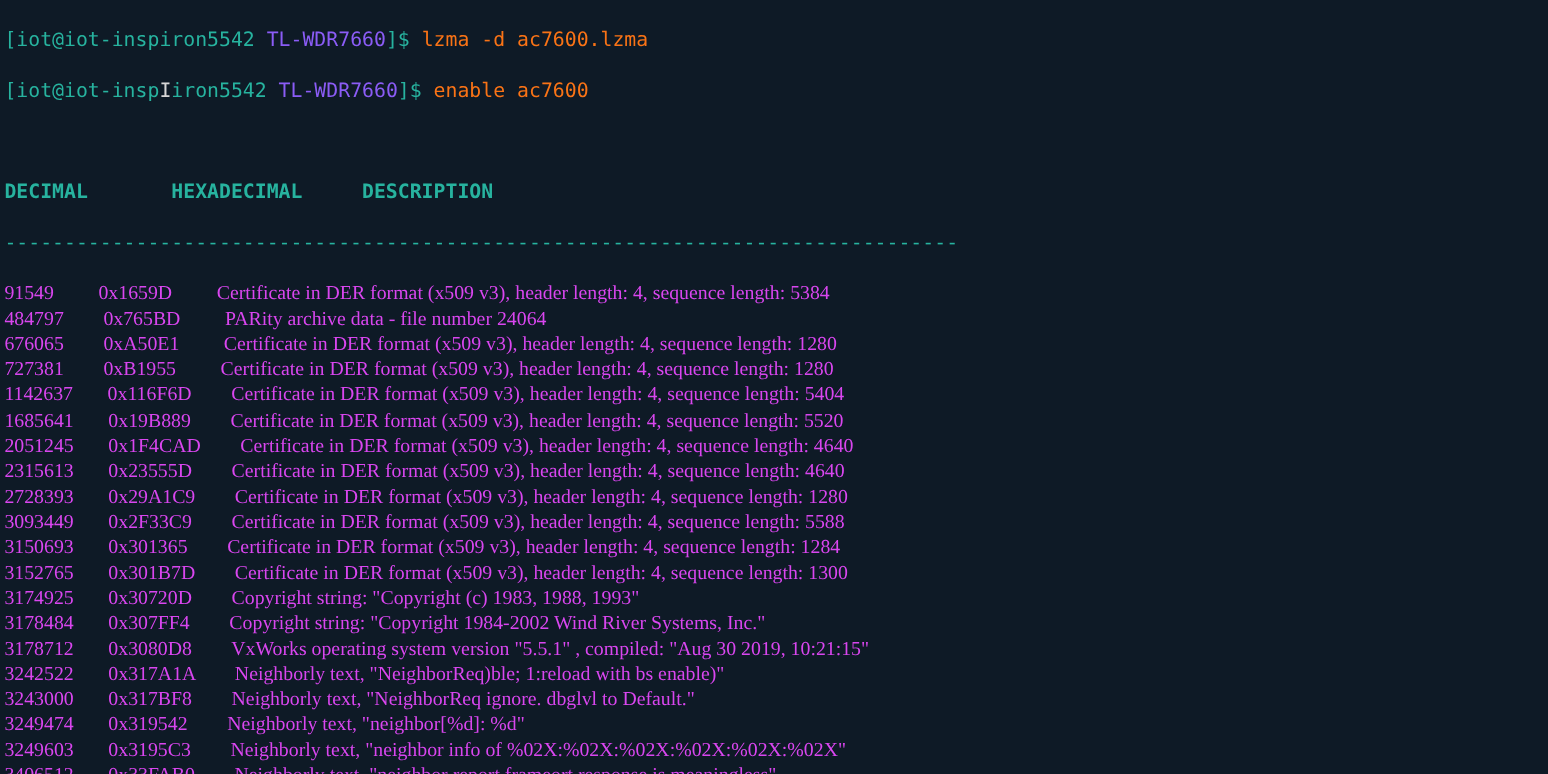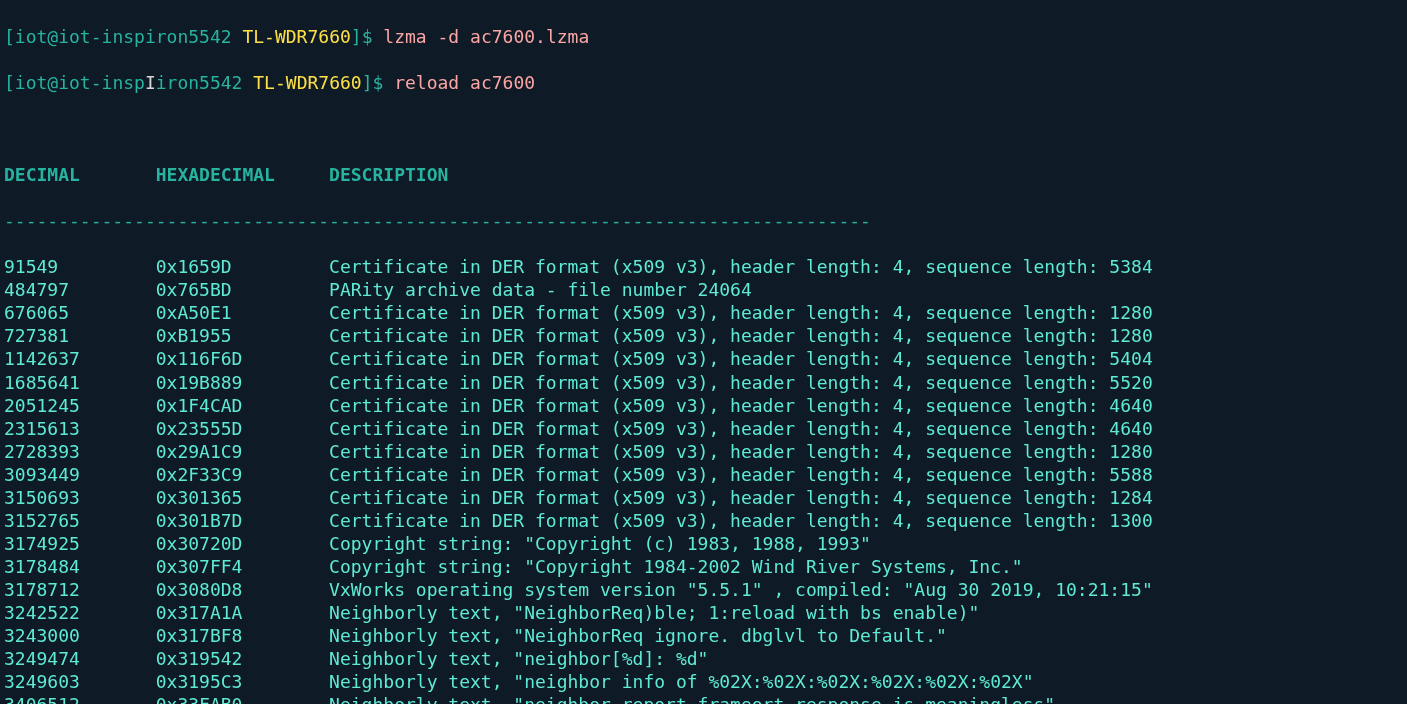--- a/index.html
+++ b/index.html
@@ -13,34 +13,34 @@
     overflow: hidden;
     width: 1407px;
     height: 704px;
   }
   .term {
     padding: 2px 4px;
     white-space: pre;
   }
   .prompt-bracket { color: #27b39f; }
   .prompt-user    { color: #27b39f; }
-  .prompt-host    { color: #fde047; }
-  .cmd            { color: #fca5a5; }
+  .prompt-host    { color: #8b5cf6; }
+  .cmd            { color: #f97316; }
   .headers        { color: #27b39f; font-weight: bold; }
   .rule           { color: #27b39f; }
-  .row            { color: #5eead4; }
+  .row            { color: #d946ef; font-family: Liberation Serif, serif; }
   .cursor {
     color: #d7d7d7;
   }
 </style>
 </head>
 <body>
 
 <div class="term">
 <div><span class="prompt-bracket">[</span><span class="prompt-user">iot@iot-inspiron5542</span> <span class="prompt-host">TL-WDR7660</span><span class="prompt-bracket">]</span><span class="prompt-bracket">$</span> <span class="cmd">lzma -d ac7600.lzma</span></div>
-<div><span class="prompt-bracket">[</span><span class="prompt-user">iot@iot-insp<span class="cursor">I</span>iron5542</span> <span class="prompt-host">TL-WDR7660</span><span class="prompt-bracket">]</span><span class="prompt-bracket">$</span> <span class="cmd">reload ac7600</span></div>
+<div><span class="prompt-bracket">[</span><span class="prompt-user">iot@iot-insp<span class="cursor">I</span>iron5542</span> <span class="prompt-host">TL-WDR7660</span><span class="prompt-bracket">]</span><span class="prompt-bracket">$</span> <span class="cmd">enable ac7600</span></div>
 <div>&nbsp;</div>
 <div class="headers"><span id="hdr">DECIMAL       HEXADECIMAL     DESCRIPTION</span></div>
 <div class="rule">--------------------------------------------------------------------------------</div>
 <div id="rows"><div class="row">91549         0x1659D         Certificate in DER format (x509 v3), header length: 4, sequence length: 5384</div><div class="row">484797        0x765BD         PARity archive data - file number 24064</div><div class="row">676065        0xA50E1         Certificate in DER format (x509 v3), header length: 4, sequence length: 1280</div><div class="row">727381        0xB1955         Certificate in DER format (x509 v3), header length: 4, sequence length: 1280</div><div class="row">1142637       0x116F6D        Certificate in DER format (x509 v3), header length: 4, sequence length: 5404</div><div class="row">1685641       0x19B889        Certificate in DER format (x509 v3), header length: 4, sequence length: 5520</div><div class="row">2051245       0x1F4CAD        Certificate in DER format (x509 v3), header length: 4, sequence length: 4640</div><div class="row">2315613       0x23555D        Certificate in DER format (x509 v3), header length: 4, sequence length: 4640</div><div class="row">2728393       0x29A1C9        Certificate in DER format (x509 v3), header length: 4, sequence length: 1280</div><div class="row">3093449       0x2F33C9        Certificate in DER format (x509 v3), header length: 4, sequence length: 5588</div><div class="row">3150693       0x301365        Certificate in DER format (x509 v3), header length: 4, sequence length: 1284</div><div class="row">3152765       0x301B7D        Certificate in DER format (x509 v3), header length: 4, sequence length: 1300</div><div class="row">3174925       0x30720D        Copyright string: "Copyright (c) 1983, 1988, 1993"</div><div class="row">3178484       0x307FF4        Copyright string: "Copyright 1984-2002 Wind River Systems, Inc."</div><div class="row">3178712       0x3080D8        VxWorks operating system version "5.5.1" , compiled: "Aug 30 2019, 10:21:15"</div><div class="row">3242522       0x317A1A        Neighborly text, "NeighborReq)ble; 1:reload with bs enable)"</div><div class="row">3243000       0x317BF8        Neighborly text, "NeighborReq ignore. dbglvl to Default."</div><div class="row">3249474       0x319542        Neighborly text, "neighbor[%d]: %d"</div><div class="row">3249603       0x3195C3        Neighborly text, "neighbor info of %02X:%02X:%02X:%02X:%02X:%02X"</div><div class="row">3406512       0x33FAB0        Neighborly text, "neighbor report frameort response is meaningless"</div></div>
 
 
 </div>
 
 </body></html>

